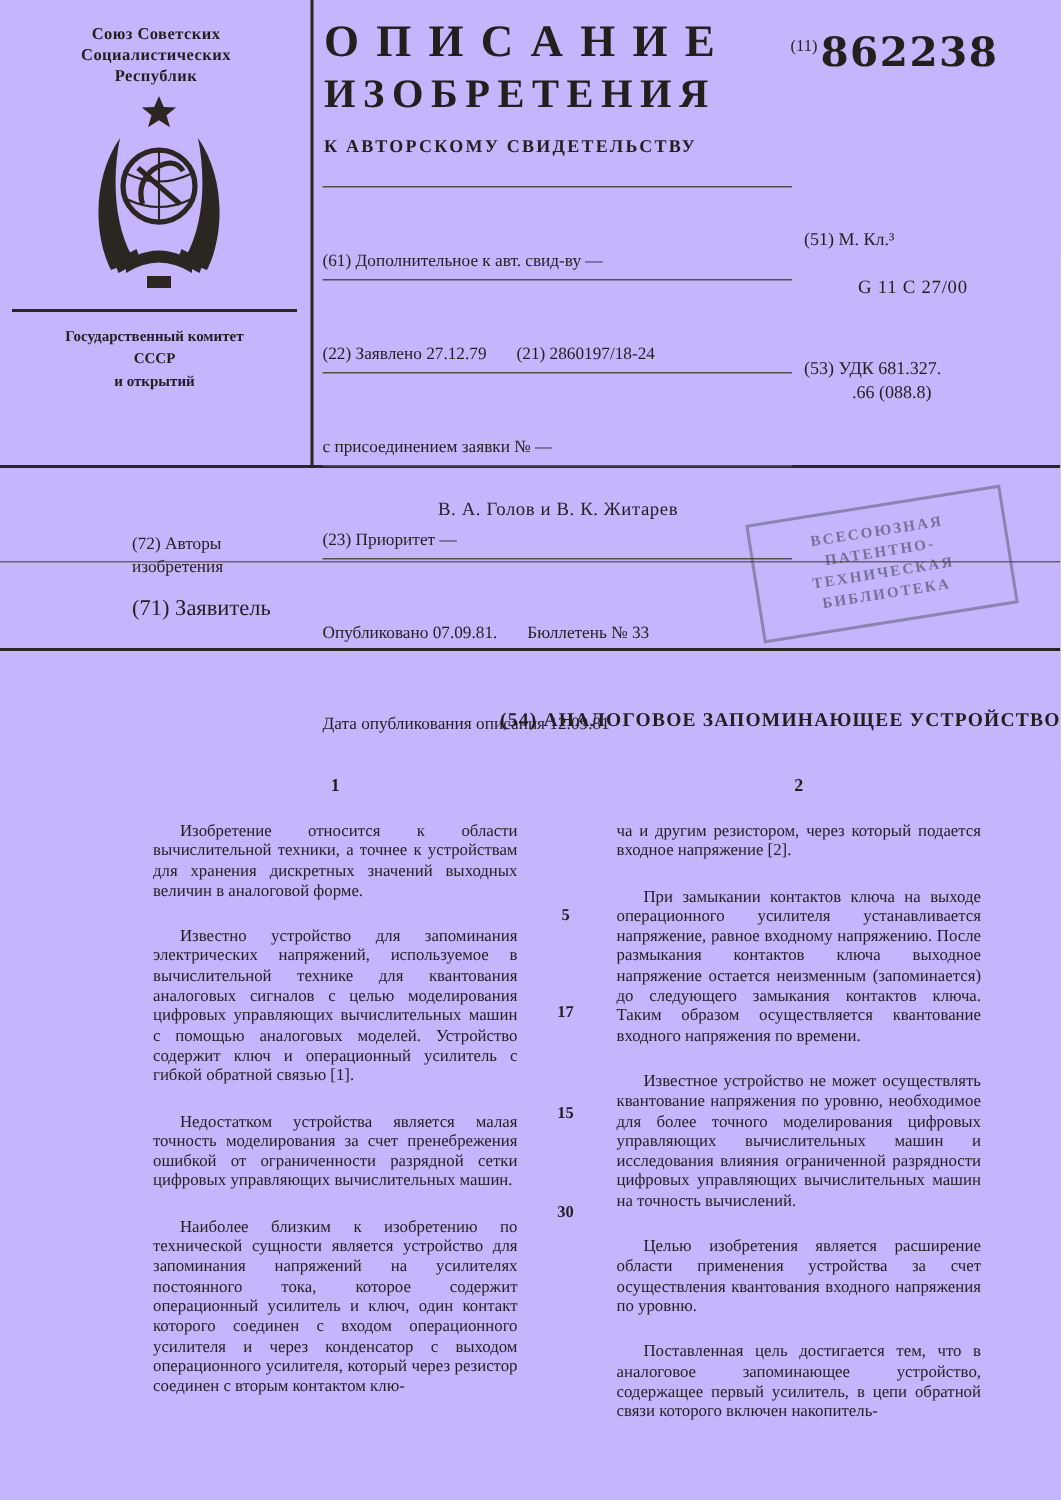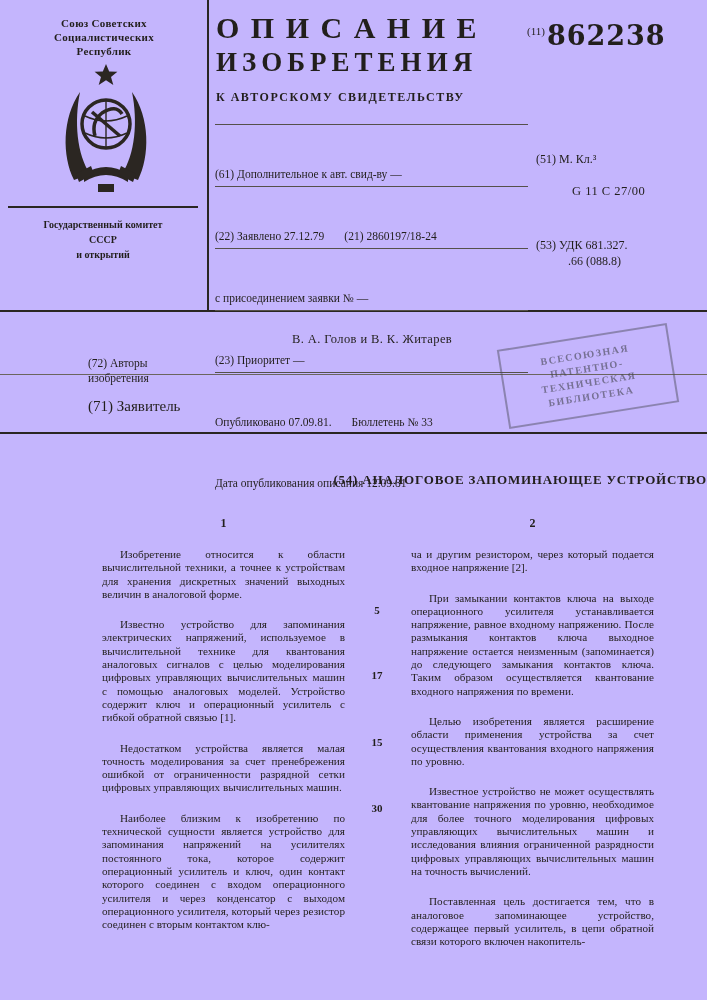--- a/index.html
+++ b/index.html
@@ -170,22 +170,22 @@
       <div class="col-marker">1</div>
       <p>Изобретение относится к области вычислительной техники, а точнее к устройствам для хранения дискретных значений выходных величин в аналоговой форме.</p>
       <p>Известно устройство для запоминания электрических напряжений, используемое в вычислительной технике для квантования аналоговых сигналов с целью моделирования цифровых управляющих вычислительных машин с помощью аналоговых моделей. Устройство содержит ключ и операционный усилитель с гибкой обратной связью [1].</p>
       <p>Недостатком устройства является малая точность моделирования за счет пренебрежения ошибкой от ограниченности разрядной сетки цифровых управляющих вычислительных машин.</p>
       <p>Наиболее близким к изобретению по технической сущности является устройство для запоминания напряжений на усилителях постоянного тока, которое содержит операционный усилитель и ключ, один контакт которого соединен с входом операционного усилителя и через конденсатор с выходом операционного усилителя, который через резистор соединен с вторым контактом клю-</p>
     </div>
     <div class="col">
       <div class="col-marker">2</div>
       <p class="cont">ча и другим резистором, через который подается входное напряжение [2].</p>
       <p>При замыкании контактов ключа на выходе операционного усилителя устанавливается напряжение, равное входному напряжению. После размыкания контактов ключа выходное напряжение остается неизменным (запоминается) до следующего замыкания контактов ключа. Таким образом осуществляется квантование входного напряжения по времени.</p>
+      <p>Известное устройство не может осуществлять квантование напряжения по уровню, необходимое для более точного моделирования цифровых управляющих вычислительных машин и исследования влияния ограниченной разрядности цифровых управляющих вычислительных машин на точность вычислений.</p>
       <p>Целью изобретения является расширение области применения устройства за счет осуществления квантования входного напряжения по уровню.</p>
-      <p>Известное устройство не может осуществлять квантование напряжения по уровню, необходимое для более точного моделирования цифровых управляющих вычислительных машин и исследования влияния ограниченной разрядности цифровых управляющих вычислительных машин на точность вычислений.</p>
       <p>Поставленная цель достигается тем, что в аналоговое запоминающее устройство, содержащее первый усилитель, в цепи обратной связи которого включен накопитель-</p>
     </div>
   </div>
 
   <div class="gutter-num gn5">5</div>
   <div class="gutter-num gn10">17</div>
   <div class="gutter-num gn15">15</div>
   <div class="gutter-num gn20">30</div>
 
 </div>

